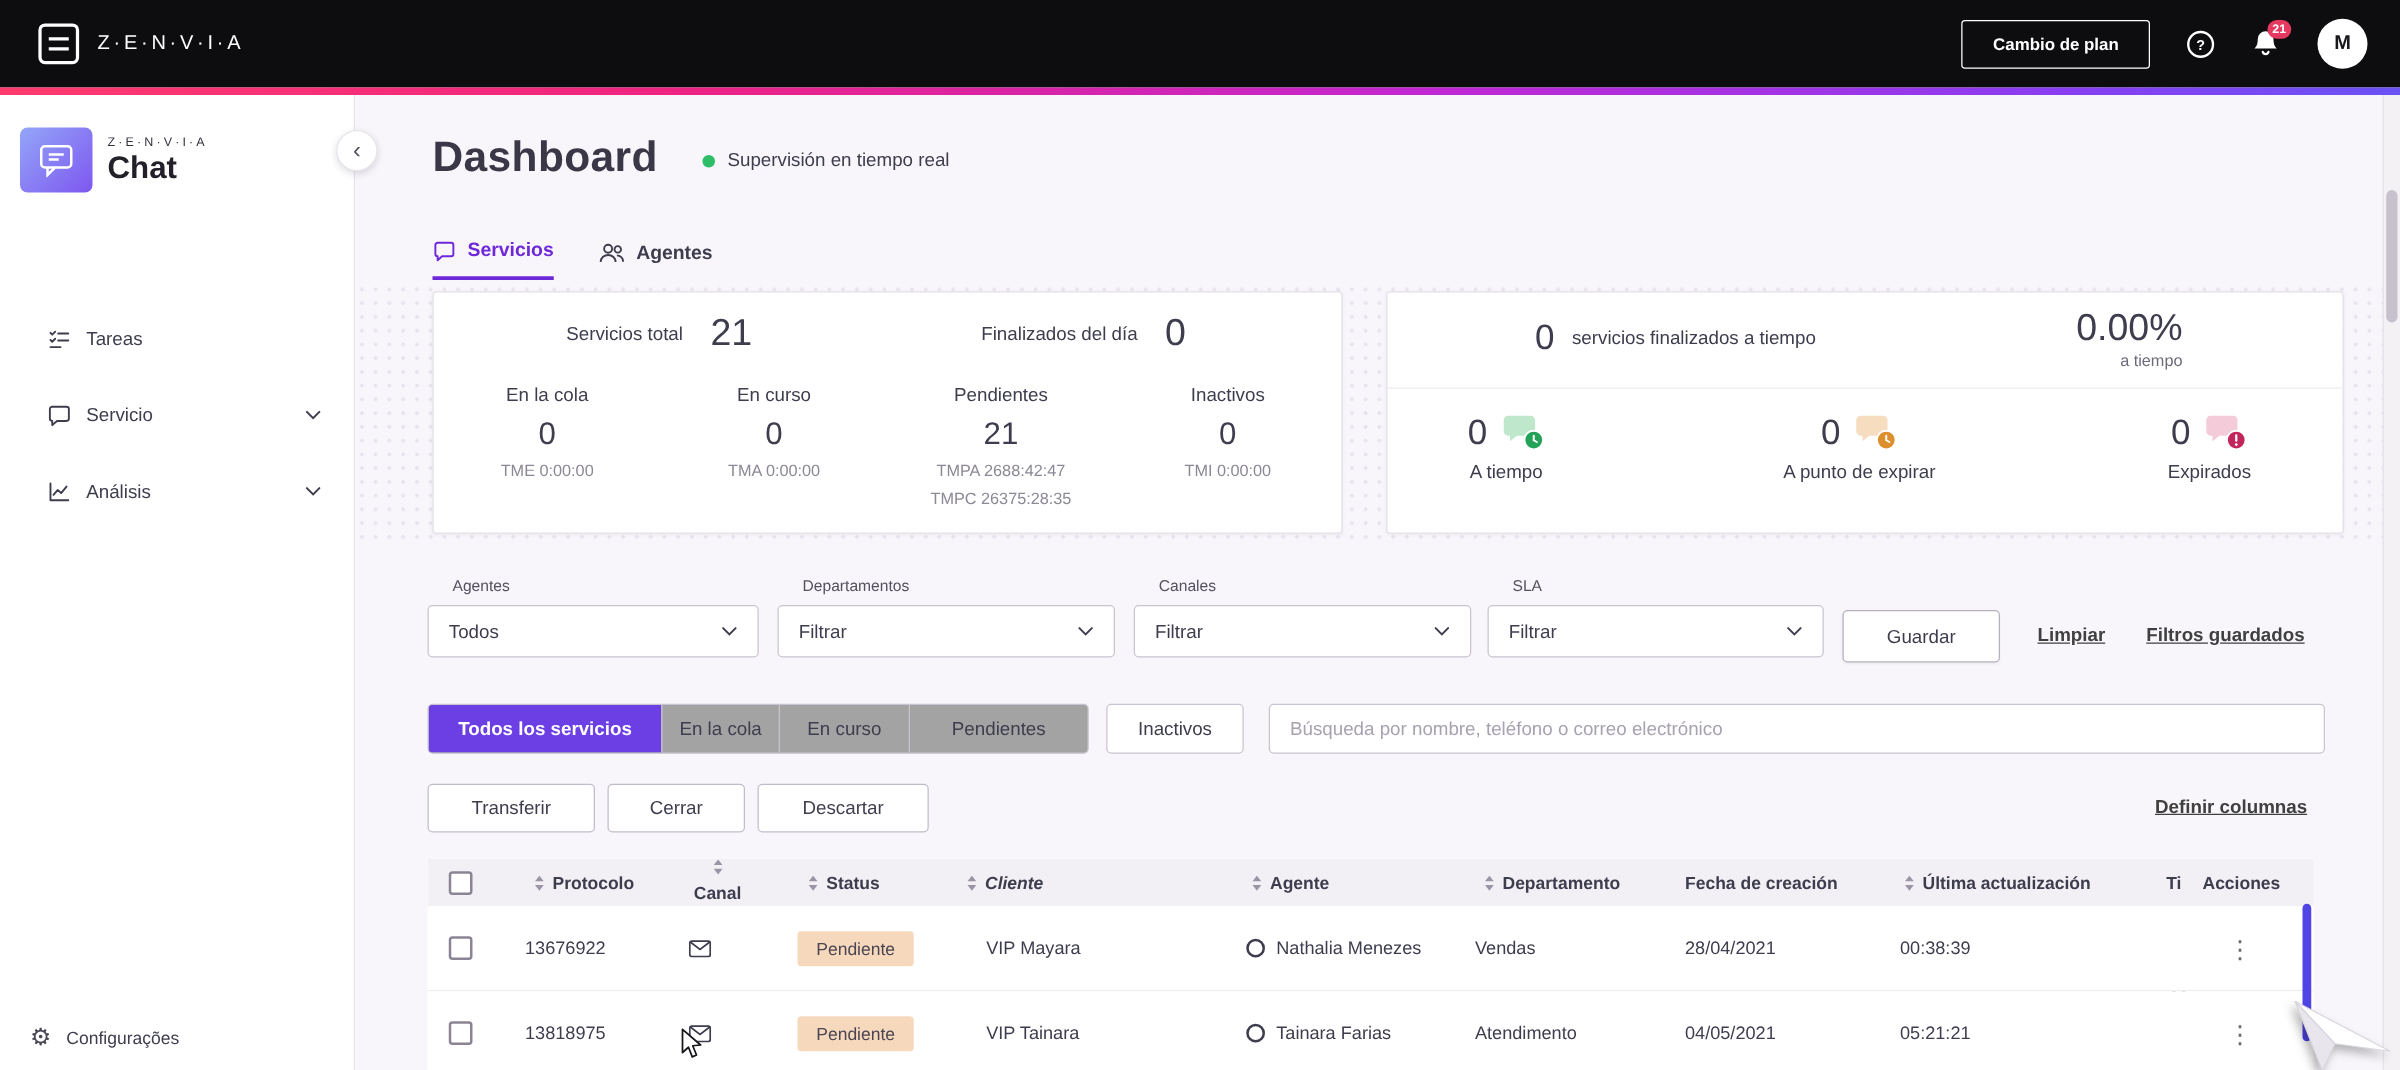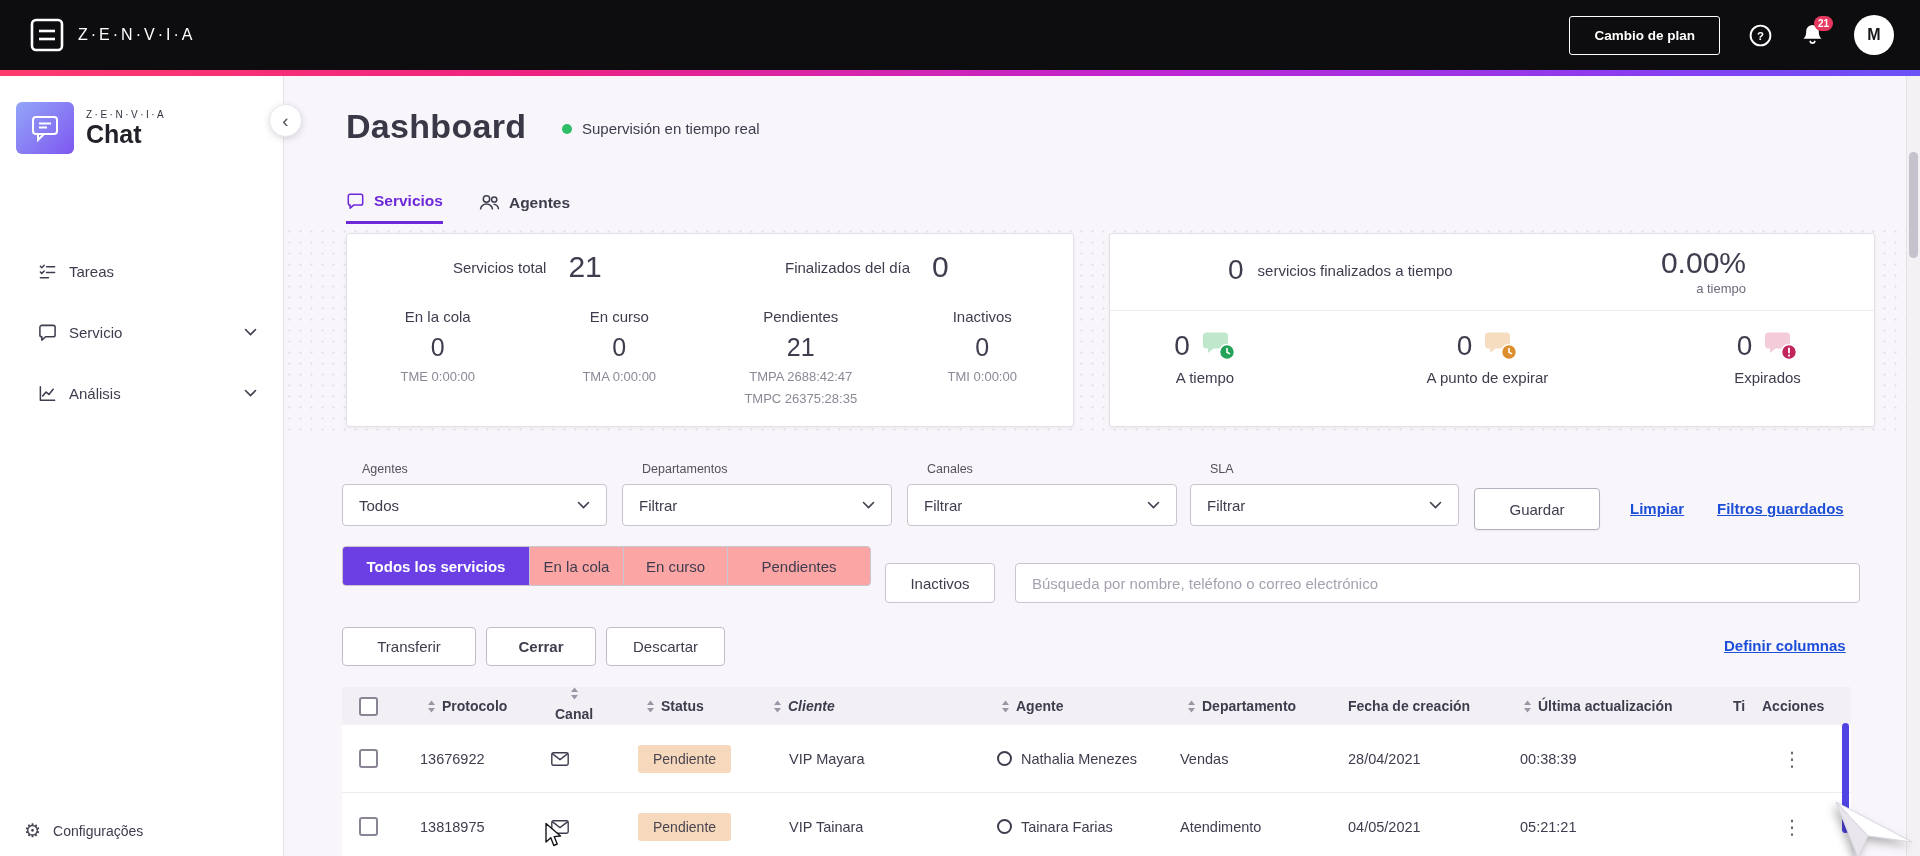--- a/index.html
+++ b/index.html
@@ -69,38 +69,38 @@
   .sla-stat-top { display:flex; justify-content:center; align-items:center; gap:12px; }
   .sla-num { font-size:28px; }
   .sla-label { margin-top:7px; font-size:15px; }
 
   
   .ffield { position:absolute; top:386px; }
   .ff1 { left:58px; width:265px; } .ff2 { left:338px; width:270px; } .ff3 { left:623px; width:270px; } .ff4 { left:906px; width:269px; }
   .flabel { display:block; margin:0 0 8px 20px; font-size:12.5px; color:#55515e; }
   .dd { height:42px; border:1px solid #c9c4d0; border-radius:4px; background:#fff; display:flex; align-items:center; justify-content:space-between; padding:0 16px; font-size:15px; cursor:pointer; }
   .save-btn { position:absolute; left:1190px; top:412px; width:126px; height:42px; background:#fff; border:1px solid #b7b1bf; border-radius:4px; font-size:15px; color:#3d3d4e; font-family:inherit; cursor:pointer; box-shadow:0 1px 2px rgba(0,0,0,.06); }
-  .link { text-decoration:underline; font-size:15px; color:#1d4ed8; font-weight:600; cursor:pointer; }
+  .link { text-decoration:underline; font-size:15px; color:#404040; font-weight:600; cursor:pointer; }
   .link-limpiar { position:absolute; left:1346px; top:424px; }
   .link-saved { position:absolute; left:1433px; top:424px; }
 
   
-  .seg { position:absolute; left:58px; top:470px; display:flex; height:40px; border:1px solid #c9c4d0; border-radius:4px; background:#fca5a5; overflow:hidden; }
+  .seg { position:absolute; left:58px; top:487px; display:flex; height:40px; border:1px solid #c9c4d0; border-radius:4px; background:#a3a3a3; overflow:hidden; }
   .seg-item { display:flex; align-items:center; justify-content:center; font-size:15px; border-left:1px solid #c9c4d0; color:#3d3d4e; cursor:pointer; }
   .seg-item:first-child { border-left:none; }
   .seg-item.active { background:#6b3fe4; color:#fff; font-weight:700; border-left:none; }
   .sg1 { width:186px; } .sg2 { width:94px; } .sg3 { width:104px; } .sg4 { width:143px; }
   .btn-inactivos { position:absolute; left:601px; top:487px; width:110px; height:40px; background:#fff; border:1px solid #c9c4d0; border-radius:4px; font-size:15px; color:#3d3d4e; font-family:inherit; cursor:pointer; }
   .search-input { position:absolute; left:731px; top:487px; width:845px; height:40px; border:1px solid #c9c4d0; border-radius:4px; padding:0 16px; font-size:15px; color:#3d3d4e; font-family:inherit; background:#fff; }
   .search-input::placeholder { color:#a7a1b0; }
 
   
   .bulk { position:absolute; left:58px; top:551px; display:flex; gap:10px; }
   .btn { height:39px; background:#fff; border:1px solid #c2bcc9; border-radius:4px; font-size:15px; color:#3d3d4e; font-family:inherit; cursor:pointer; }
-  .b-transfer { width:134px; } .b-close { width:110px;font-weight:bold; } .b-discard { width:119px; }
+  .b-transfer { width:134px; } .b-close { width:110px; } .b-discard { width:137px; }
   .link-columns { position:absolute; left:1440px; top:561px; }
 
   
   .table { position:absolute; left:58px; top:611px; width:1509px; height:169px; background:#fff; overflow:hidden; }
   .thead { position:absolute; left:0; top:0; width:100%; height:38px; background:#f2f0f5; }
   .th { position:absolute; top:0; height:38px; display:flex; align-items:center; gap:6px; font-size:14px; font-weight:700; color:#3d3d4e; cursor:pointer; white-space:nowrap; }
   .checkbox { width:19px; height:19px; border:2px solid #8a8494; border-radius:3px; background:#fff; cursor:pointer; display:inline-block; }
   .tr { position:absolute; left:0; width:100%; height:68px; background:#fff; border-bottom:1px solid #ecebee; }
   .td { position:absolute; top:0; height:68px; display:flex; align-items:center; font-size:14.5px; color:#3d3d4e; white-space:nowrap; }
   .badge-status { position:absolute; top:20px; height:28px; padding:0 15px; background:#f6d9bd; border-radius:3px; font-size:14px; color:#4a4550; display:flex; align-items:center; }

